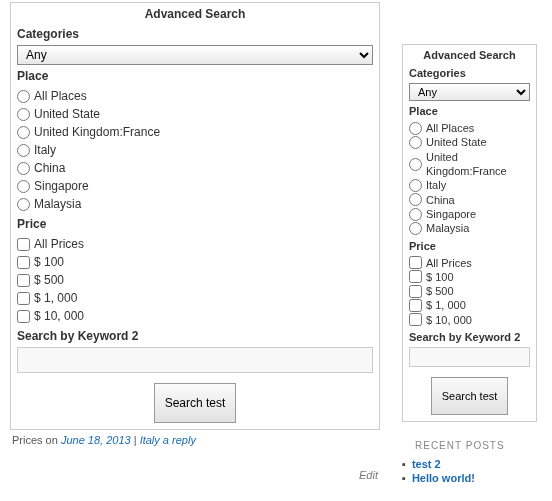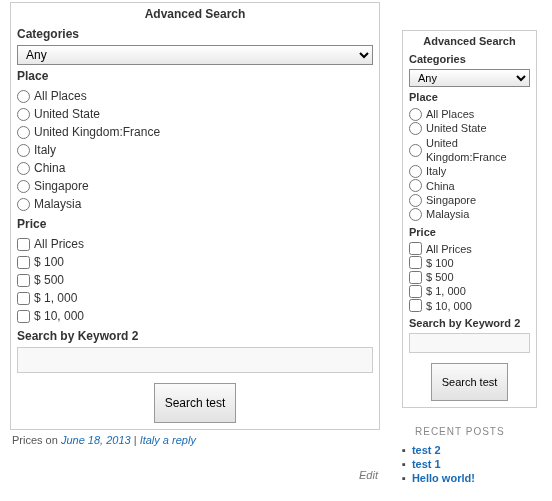--- a/index.html
+++ b/index.html
@@ -244,18 +244,17 @@
           </div>
       </div>
       <div class="section-label">Search by Keyword 2</div>
       <div class="kw-input-wrap"><input type="text" class="kw-input" style=""></div>
       <div class="btn-row"><button class="search-btn">Search test</button></div>
     </div>
 
     <div class="side-heading">RECENT POSTS</div>
     <ul class="side-list">
       <li><a href="#">test 2</a></li>
-      <li><a href="#">test 1</a></li>
       <li><a href="#">Hello world!</a></li>
     </ul>
 
   </div>
 </div>
 
 </body></html>

